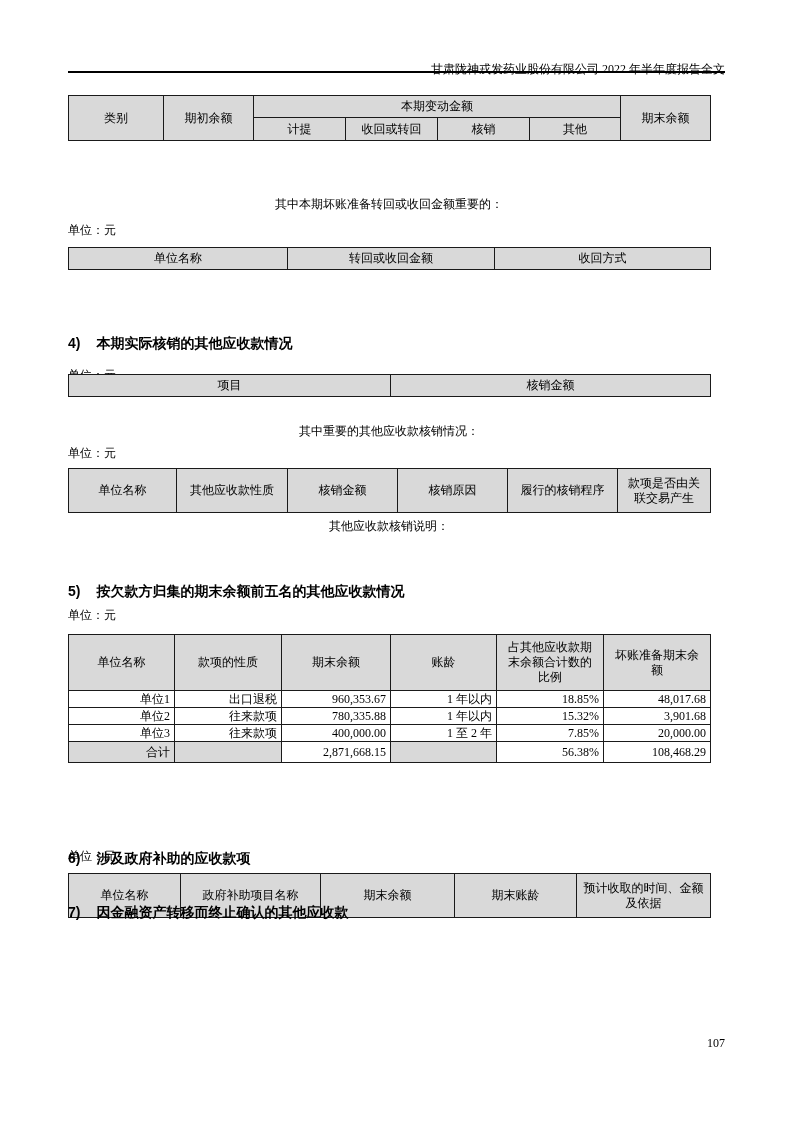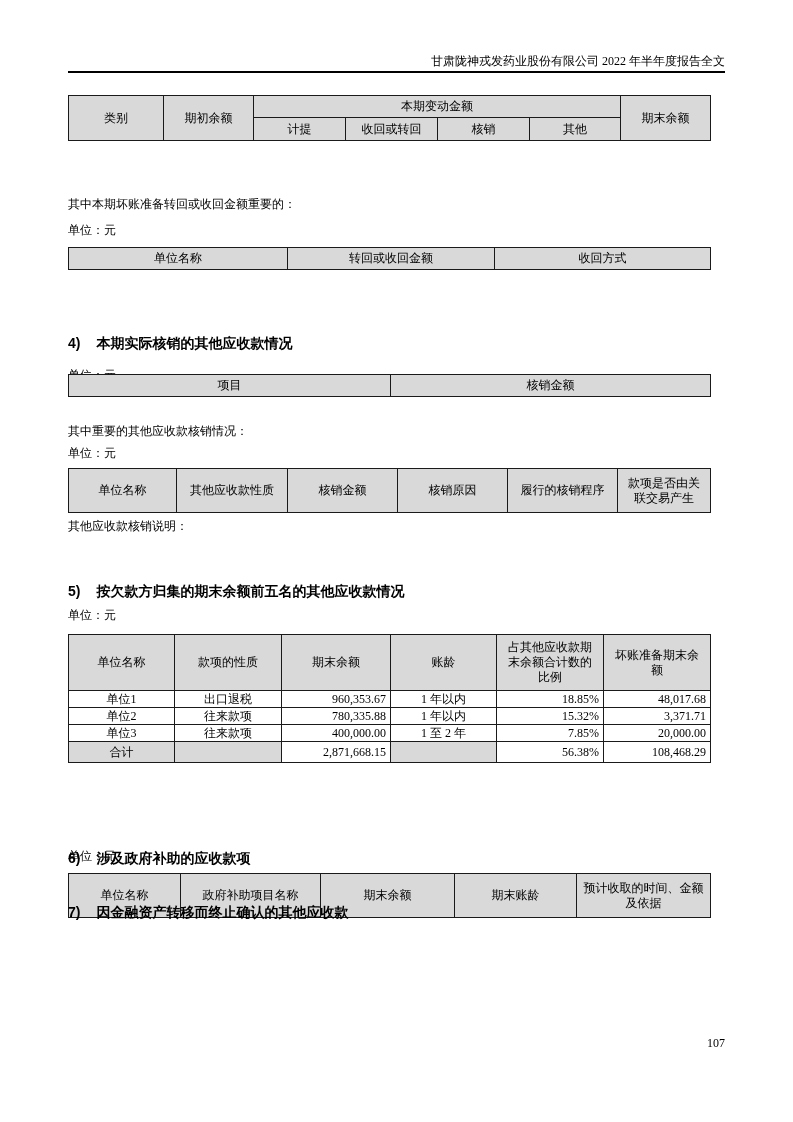--- a/index.html
+++ b/index.html
@@ -6,48 +6,48 @@
   .page {
     position:relative; width:793px; height:1122px; background:#ffffff;
     font-family:"Liberation Serif","DejaVu Serif",serif; color:#000;
     overflow:hidden;
   }
   .abs { position:absolute; left:68px; width:642px; }
 
   .header-line { width:657px; text-align:right; font-size:12px; line-height:15px; }
   .rule { width:657px; border-top:2px solid #000; height:0; }
 
-  .para { font-size:12px; line-height:15px; text-align:left; }
+  .para { font-size:12px; line-height:15px; text-align:center; }
   .unit { font-size:12px; line-height:15px; text-align:left; }
 
   .heading {
     font-family:"Liberation Sans","DejaVu Sans",sans-serif;
     font-weight:bold; font-size:14px; line-height:17px;
   }
   .heading .hnum { margin-right:16px; }
 
   table { border-collapse:collapse; table-layout:fixed; width:642px; font-size:12px; }
   th, td {
     border:1px solid #1a1a1a; padding:0 4px; line-height:15px;
     vertical-align:middle; overflow:hidden; word-break:break-all;
   }
   th { background:#d9d9d9; font-weight:normal; text-align:center; }
-  td { background:#ffffff; text-align:center; }
+  td { background:#ffffff; text-align:right; }
   td.num { text-align:right; }
   td.gray { background:#d9d9d9; }
   th.pad10 { padding:0 10px; }
 
   .pagenum { position:absolute; right:68px; top:1036px; font-size:12px; line-height:15px; }
 </style>
 </head>
 <body>
 
 <div class="page">
 
-  <div class="abs header-line" style="top:54px">
+  <div class="abs header-line" style="top:62px">
     <span>甘肃陇神戎发药业股份有限公司 2022 年半年度报告全文</span>
   </div>
   <div class="abs rule" style="top:71px"></div>
 
   <table class="abs" style="top:95px">
     <colgroup>
       <col style="width:95px">
         <col style="width:90px">
         <col style="width:92px">
         <col style="width:92px">
@@ -171,21 +171,21 @@
       <td>1 年以内</td>
       <td class="num">18.85%</td>
       <td class="num">48,017.68</td>
     </tr>
     <tr style="height:17px">
       <td>单位2</td>
       <td>往来款项</td>
       <td class="num">780,335.88</td>
       <td>1 年以内</td>
       <td class="num">15.32%</td>
-      <td class="num">3,371.71</td>
+      <td class="num">3,901.68</td>
     </tr>
     <tr style="height:17px">
       <td>单位3</td>
       <td>往来款项</td>
       <td class="num">400,000.00</td>
       <td>1 至 2 年</td>
       <td class="num">7.85%</td>
       <td class="num">20,000.00</td>
     </tr>
     <tr style="height:21px">

